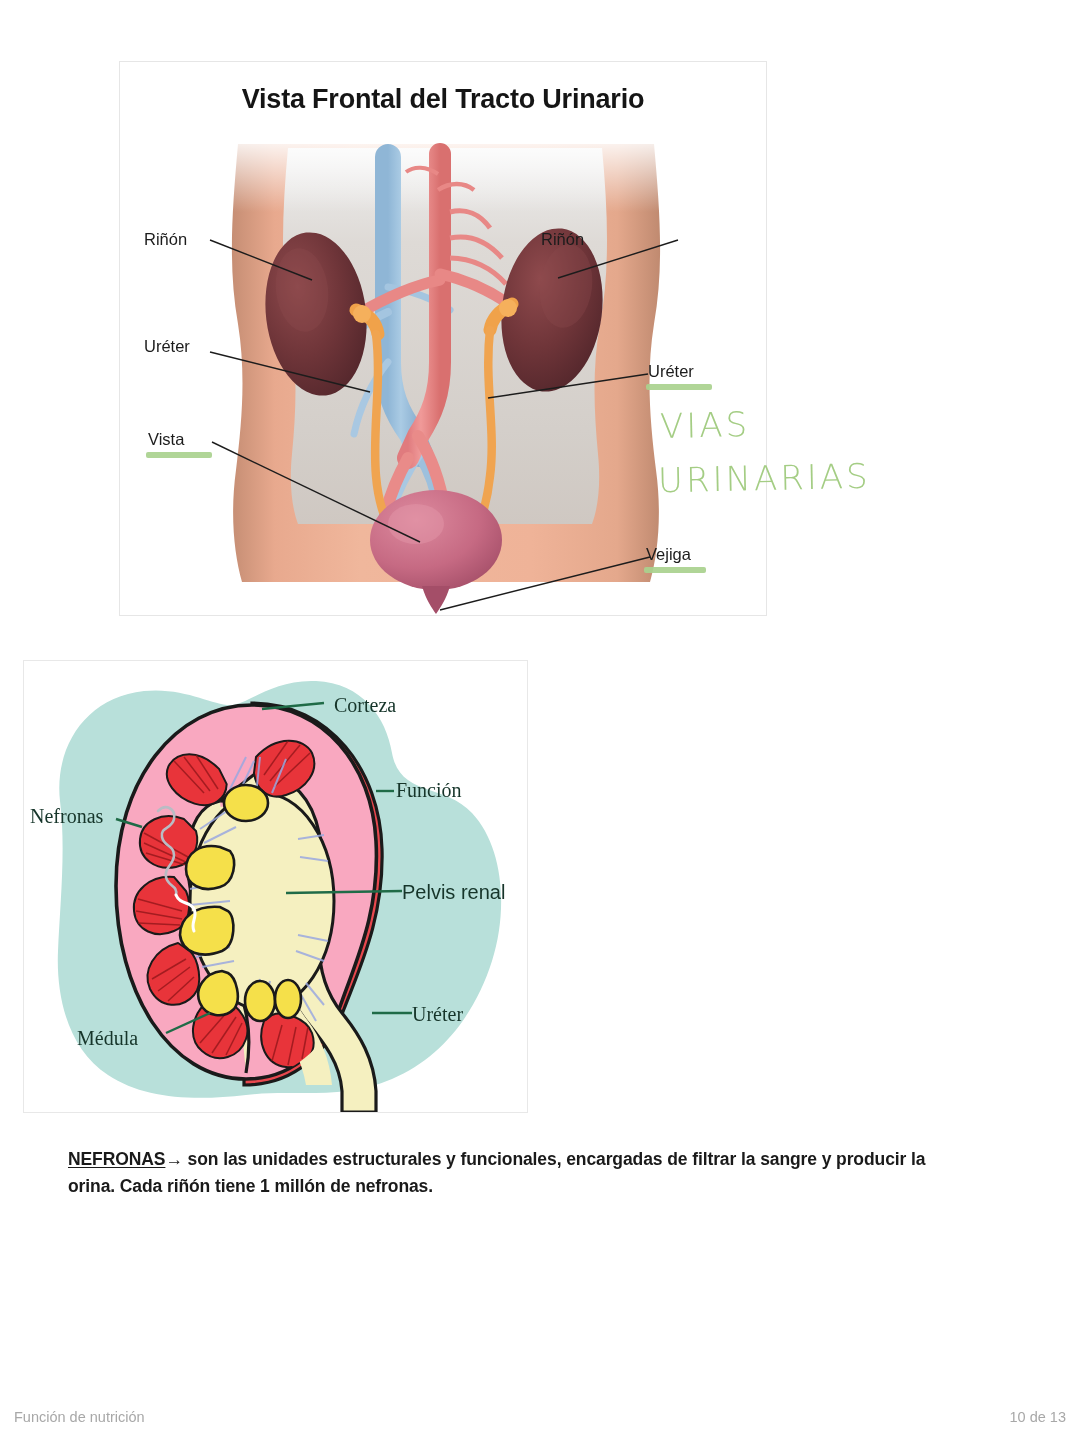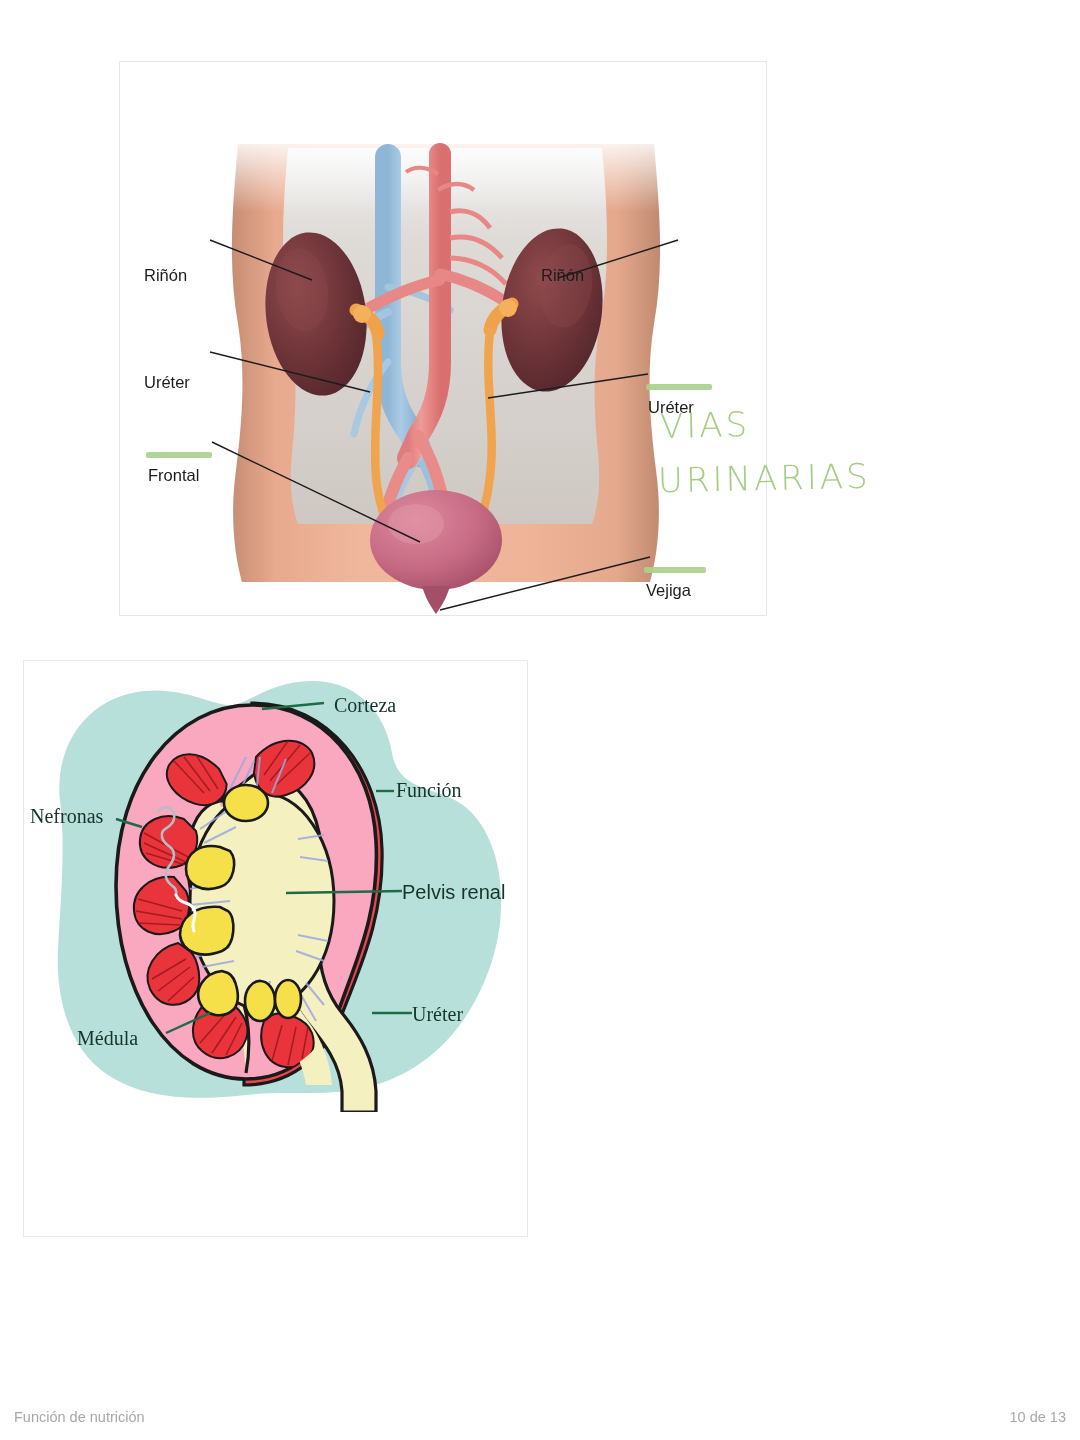--- a/index.html
+++ b/index.html
@@ -51,21 +51,20 @@
     left: 0; top: 0;
     width: 648px; height: 555px;
   }
 
   
   .f1label {
     position: absolute;
     font-size: 16.5px;
     color: #1c1c1c;
     white-space: nowrap;
-    margin-top: 36px;
   }
   .hl-green {
     position: absolute;
     height: 6px;
     background: #a9d18e;
     border-radius: 2px;
     opacity: .92;
   }
 
   
@@ -80,21 +79,21 @@
   }
   .hw1 { left: 660px; top: 405px; font-size: 34px; }
   .hw2 { left: 658px; top: 458px; font-size: 34px; }
 
   
   .fig2 {
     position: absolute;
     left: 23px;
     top: 660px;
     width: 505px;
-    height: 577px;
+    height: 453px;
     background: #ffffff;
     border: 1px solid #e8e8e8;
     overflow: hidden;
   }
   .fig2-canvas {
     position: absolute;
     left: 0; top: 0;
     width: 503px; height: 451px;
   }
 
@@ -132,20 +131,21 @@
   }
 </style>
 </head>
 <body>
 
 <div class="page">
 
   <div class="fig1">
     <div class="fig1-inner">
 
+      <div class="fig1-title">Vista Frontal del Tracto Urinario</div>
 
       <svg class="fig1-canvas" viewBox="0 0 648 555">
         <defs>
           <linearGradient id="skinG" x1="0" y1="0" x2="1" y2="0">
             <stop offset="0" stop-color="#c68e74"></stop>
             <stop offset="0.10" stop-color="#e8a98e"></stop>
             <stop offset="0.30" stop-color="#f0b79c"></stop>
             <stop offset="0.70" stop-color="#efb398"></stop>
             <stop offset="0.90" stop-color="#e4a88c"></stop>
             <stop offset="1" stop-color="#c08a70"></stop>
@@ -265,21 +265,21 @@
           <line x1="558" y1="178" x2="438" y2="216"></line>
           <line x1="528" y1="312" x2="368" y2="336"></line>
           <line x1="530" y1="495" x2="320" y2="548"></line>
         </g>
       </svg>
 
       <div class="f1label" style="left:24px; top:168px;">Riñón</div>
 
       <div class="f1label" style="left:24px; top:275px;">Uréter</div>
 
-      <div class="f1label" style="left:28px; top:368px;">Frontal</div>
+      <div class="f1label" style="left:28px; top:368px;">Vista</div>
       <div class="hl-green" style="left:26px; top:390px; width:66px;"></div>
 
       <div class="f1label" style="left:421px; top:168px;">Riñón</div>
 
       <div class="f1label" style="left:528px; top:300px;">Uréter</div>
       <div class="hl-green" style="left:526px; top:322px; width:66px;"></div>
 
       <div class="f1label" style="left:526px; top:483px;">Vejiga</div>
       <div class="hl-green" style="left:524px; top:505px; width:62px;"></div>
     </div>
@@ -459,19 +459,20 @@
 
     <div style="position:absolute; left:6px; top:144px; font-family:'Liberation Serif',serif; font-size:20px; color:#16352a;">Nefronas</div>
 
     <div style="position:absolute; left:378px; top:220px; font-family:Liberation Sans, sans-serif; font-size:20px; color:#16352a;">Pelvis renal</div>
 
     <div style="position:absolute; left:388px; top:342px; font-family:'Liberation Serif',serif; font-size:20px; color:#16352a;">Uréter</div>
 
     <div style="position:absolute; left:53px; top:366px; font-family:'Liberation Serif',serif; font-size:20px; color:#16352a;">Médula</div>
   </div>
 
+  <p class="bodytext"><span class="term">NEFRONAS</span><span>→</span><span> son las unidades estructurales y funcionales, encargadas de filtrar la sangre y producir la orina. Cada riñón tiene 1 millón de nefronas.</span></p>
 
   <div class="footer">
     <span>Función de nutrición</span>
     <span>10 de 13</span>
   </div>
 
 </div>
 
 </body></html>

